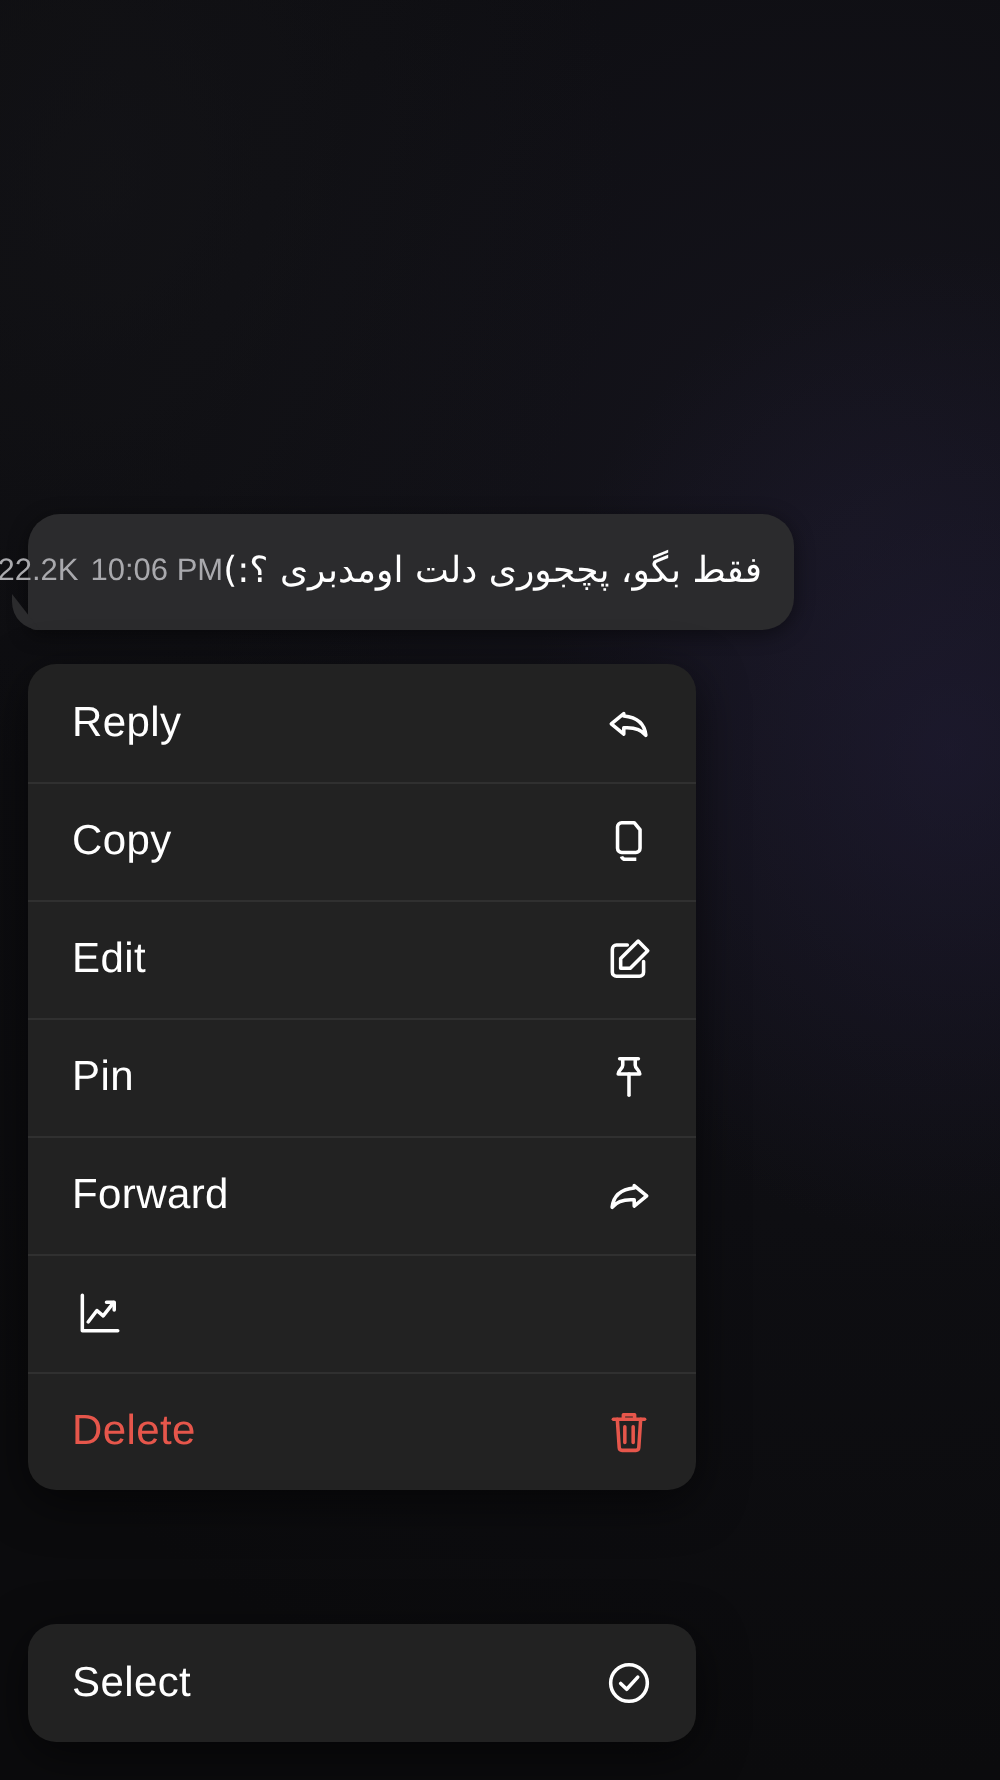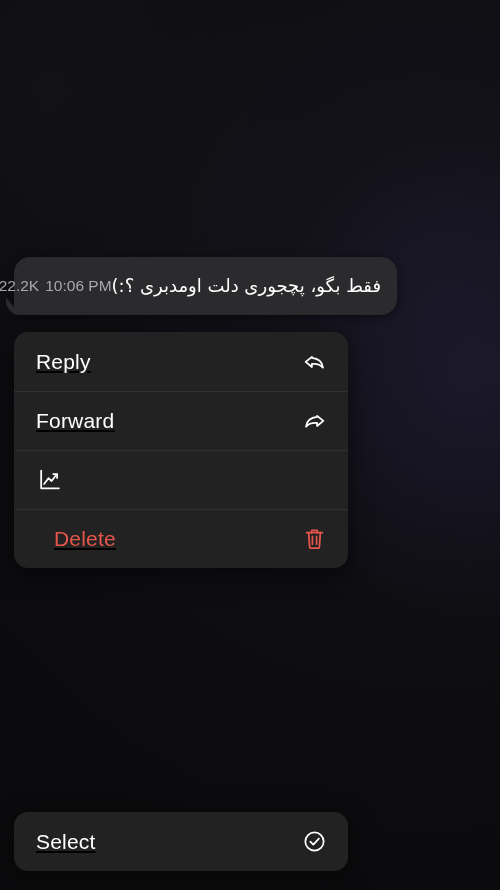--- a/index.html
+++ b/index.html
@@ -84,21 +84,20 @@
 
   
   .menu {
     position: absolute;
     left: 14px;
     width: 334px;
     background: #222222;
     border-radius: 14px;
     overflow: hidden;
     box-shadow: 0 6px 24px rgba(0,0,0,0.55);
-    text-decoration: underline;
   }
   .menu-main { top: 332px; }
   .menu-secondary { top: 812px; }
 
   .menu-row {
     position: relative;
     height: 59px;
     display: flex;
     align-items: center;
     justify-content: space-between;
@@ -112,21 +111,21 @@
     right: 0;
     top: 0;
     height: 1px;
     background: #303030;
   }
   .menu-label {
     color: #ffffff;
     font-size: 21px;
     letter-spacing: 0.2px;
   }
-  .menu-row.destructive .menu-label { color: #e6564b; margin-left: 18px; }
+  .menu-row.destructive .menu-label { color: #e6564b; }
   .menu-icon {
     width: 26px;
     height: 26px;
     display: inline-flex;
     align-items: center;
     justify-content: center;
     color: #ffffff;
   }
   .menu-row.destructive .menu-icon { color: #e6564b; }
   .menu-icon svg { display: block; }
@@ -152,22 +151,50 @@
 
     <div class="menu-row">
       <span class="menu-label">Reply</span>
       <span class="menu-icon">
         <svg width="25" height="25" viewBox="0 0 24 24" fill="none" stroke="currentColor" stroke-width="1.7" stroke-linecap="round" stroke-linejoin="round">
           <path d="M9.5 7.5 3.5 12.4l6 4.9v-3c5.4-.4 8.6 1.1 10.6 3.6-.5-4.8-3.4-8.6-10.6-9.3z"></path>
         </svg>
       </span>
     </div>
 
-
-
+    <div class="menu-row">
+      <span class="menu-label">Copy</span>
+      <span class="menu-icon">
+        <svg width="25" height="25" viewBox="0 0 24 24" fill="none" stroke="currentColor" stroke-width="1.7" stroke-linejoin="round">
+          <path d="M14.5 3.2h-6a2 2 0 0 0-2 2v10.3a2 2 0 0 0 2 2h6.8a2 2 0 0 0 2-2V6.6z"></path>
+          <path d="M8.4 19.4a2 2 0 0 0 2 1.4h5.1"></path>
+        </svg>
+      </span>
+    </div>
+
+    <div class="menu-row">
+      <span class="menu-label">Edit</span>
+      <span class="menu-icon">
+        <svg width="25" height="25" viewBox="0 0 24 24" fill="none" stroke="currentColor" stroke-width="1.7" stroke-linecap="round" stroke-linejoin="round">
+          <path d="M19 13.2v5.1a2 2 0 0 1-2 2H6a2 2 0 0 1-2-2v-11a2 2 0 0 1 2-2h5.2"></path>
+          <path d="M16.4 3.4 21 8 12.6 16.4H8V11.8z"></path>
+        </svg>
+      </span>
+    </div>
+
+    <div class="menu-row">
+      <span class="menu-label">Pin</span>
+      <span class="menu-icon">
+        <svg width="25" height="25" viewBox="0 0 24 24" fill="none" stroke="currentColor" stroke-width="1.7" stroke-linecap="round" stroke-linejoin="round">
+          <path d="M7.5 3.2h9"></path>
+          <path d="M9 3.2v3.2c0 1.6-2.2 2.4-2.2 4.2h10.4c0-1.8-2.2-2.6-2.2-4.2V3.2"></path>
+          <path d="M12 10.6v10.2"></path>
+        </svg>
+      </span>
+    </div>
 
 
     <div class="menu-row">
       <span class="menu-label">Forward</span>
       <span class="menu-icon">
         <svg width="25" height="25" viewBox="0 0 24 24" fill="none" stroke="currentColor" stroke-width="1.7" stroke-linecap="round" stroke-linejoin="round">
           <path d="M14.5 7.5 20.5 12.4l-6 4.9v-3c-5.4-.4-8.6 1.1-10.6 3.6.5-4.8 3.4-8.6 10.6-9.3z"></path>
         </svg>
       </span>
     </div>

